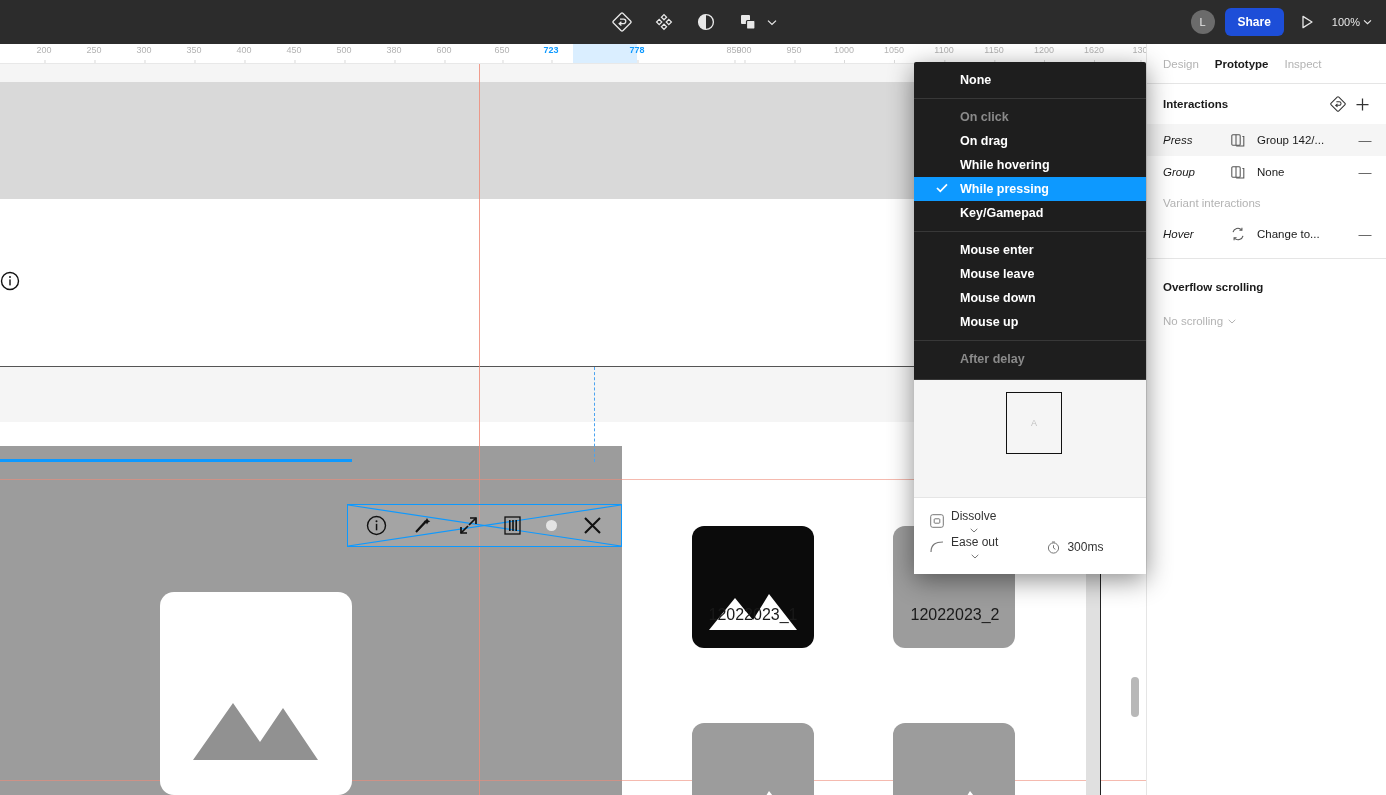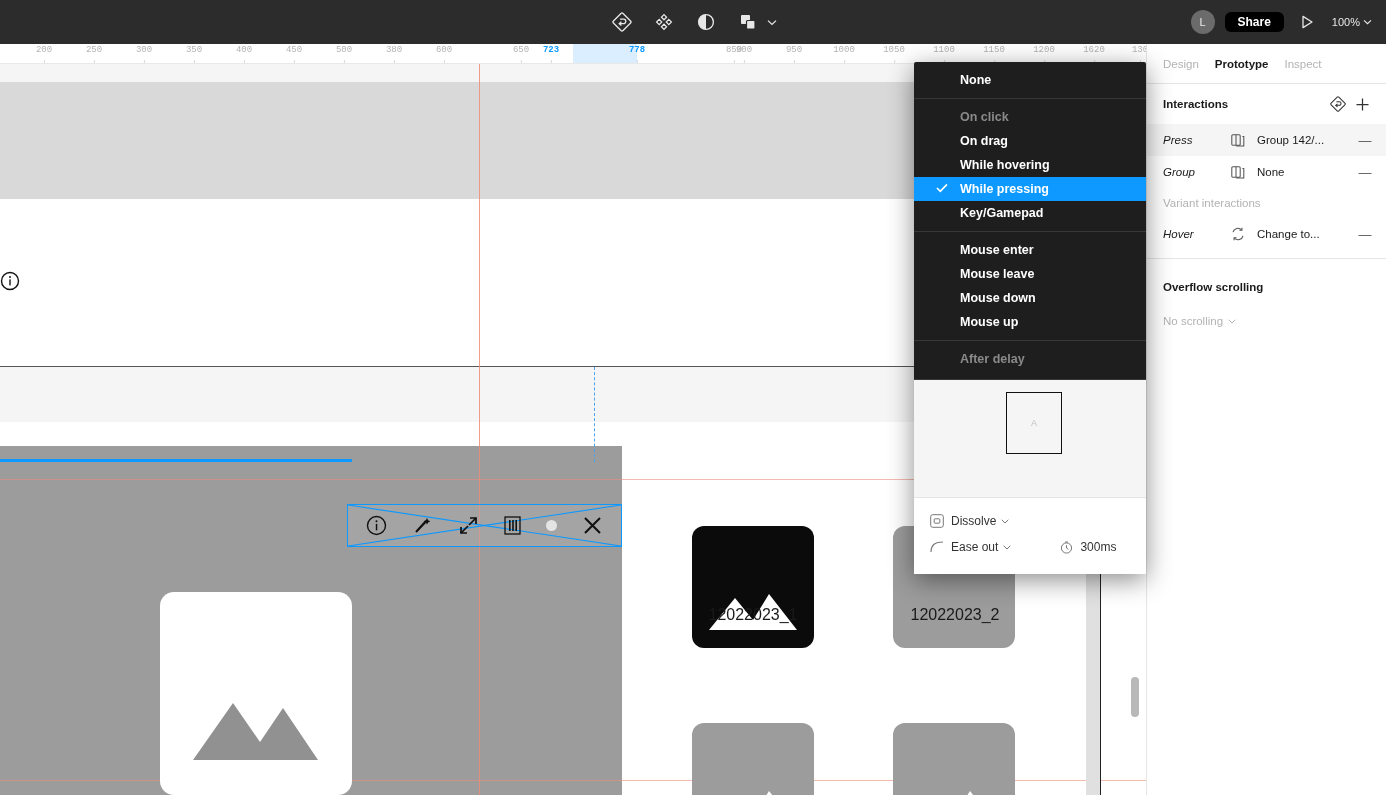--- a/index.html
+++ b/index.html
@@ -36,23 +36,23 @@
     position: absolute; right: 12px; top: 0;
     height: 44px; display: flex; align-items: center; gap: 10px;
   }
   .avatar {
     width: 24px; height: 24px; border-radius: 50%;
     background: #6b6b6b; color: #e8e8e8;
     font-size: 11px; display: flex; align-items: center; justify-content: center;
     cursor: pointer; font-weight: 400;
   }
   .share-btn {
-    background: #000000; color: #fff;
+    background: #1d4ed8; color: #fff;
     font-size: 12px; font-weight: bold;
-    padding: 0 13px; height: 20px; border-radius: 6px;
+    padding: 0 13px; height: 28px; border-radius: 6px;
     display: flex; align-items: center; cursor: pointer; border: none;
   }
   .play-btn { width: 26px; height: 28px; display:flex; align-items:center; justify-content:center; cursor:pointer; border-radius:3px;}
   .zoom-ctl {
     display: flex; align-items: center; gap: 3px;
     color: #e8e8e8; font-size: 11px; cursor: pointer;
     padding: 0 2px; height: 28px;
   }
 
   
@@ -67,21 +67,20 @@
   .ruler-sel {
     position: absolute; top: 0; height: 20px;
     background: #daeeff;
   }
   .ruler-tick {
     position: absolute; top: 0; height: 20px;
     font-size: 9px; color: #b3b3b3;
     transform: translateX(-50%);
     line-height: 13px;
     white-space: nowrap;
-    font-family: Liberation Mono, monospace;
   }
   .ruler-tick.hl { color: #0d99ff; font-weight: bold; }
   .ruler-tick::after {
     content: ""; position: absolute; left: 50%; bottom: 0;
     width: 1px; height: 4px; background: #d9d9d9;
   }
 
   
   .canvas {
     position: absolute; left: 0; top: 64px;
@@ -179,21 +178,21 @@
     border: 1.5px solid #111; display:flex; align-items:center; justify-content:center;
     font-size: 9px; color: #c2c2c2;
   }
   .menu-foot {
     background: #ffffff; padding: 10px 0 14px 0; border-top: 1px solid #e5e5e5;
   }
   .foot-row {
     display: flex; align-items: center; height: 26px;
     font-size: 12px; color: #333; padding-left: 16px; gap: 7px;
   }
-  .foot-chip { display:flex; align-items:center; gap:5px; cursor:pointer; }
+  .foot-chip { display:flex; align-items:center; gap:5px; cursor:pointer;flex-direction:column; }
   .foot-chev { font-size: 9px; color: #777; }
   .foot-time { display:flex; align-items:center; gap:7px; margin-left: 42px; }
 
   
   .rpanel {
     position: absolute; right: 0; top: 44px;
     width: 240px; height: 751px;
     background: #fff;
     border-left: 1px solid #e5e5e5;
     z-index: 50;
@@ -343,21 +342,21 @@
     <div id="ruler-ticks">
         <div class="ruler-tick" style="left: 44px;">200</div>
         <div class="ruler-tick" style="left: 94px;">250</div>
         <div class="ruler-tick" style="left: 144px;">300</div>
         <div class="ruler-tick" style="left: 194px;">350</div>
         <div class="ruler-tick" style="left: 244px;">400</div>
         <div class="ruler-tick" style="left: 294px;">450</div>
         <div class="ruler-tick" style="left: 344px;">500</div>
         <div class="ruler-tick" style="left: 394px;">380</div>
         <div class="ruler-tick" style="left: 444px;">600</div>
-        <div class="ruler-tick" style="left: 521px;">650</div>
+        <div class="ruler-tick" style="left: 502px;">650</div>
         <div class="ruler-tick hl" style="left: 551px;">723</div>
         <div class="ruler-tick hl" style="left: 637px;">778</div>
         <div class="ruler-tick" style="left: 734px;">850</div>
         <div class="ruler-tick" style="left: 744px;">900</div>
         <div class="ruler-tick" style="left: 794px;">950</div>
         <div class="ruler-tick" style="left: 844px;">1000</div>
         <div class="ruler-tick" style="left: 894px;">1050</div>
         <div class="ruler-tick" style="left: 944px;">1100</div>
         <div class="ruler-tick" style="left: 994px;">1150</div>
         <div class="ruler-tick" style="left: 1044px;">1200</div>

